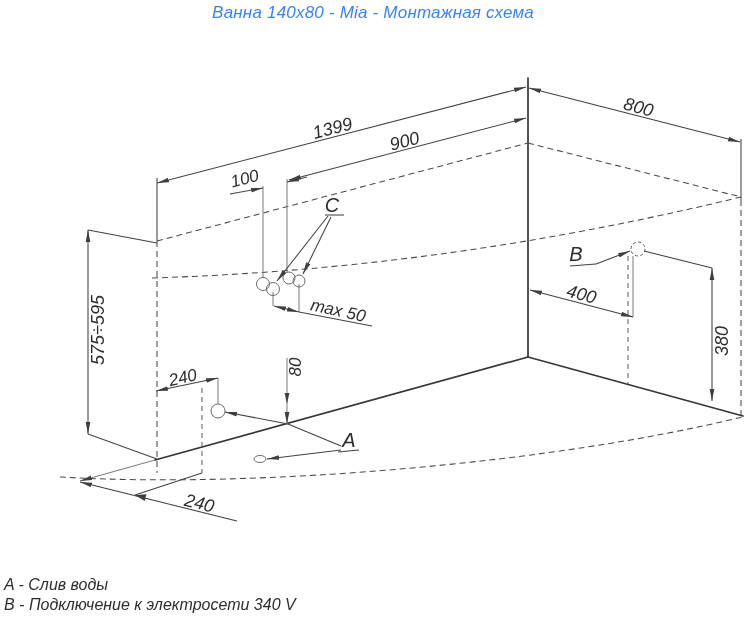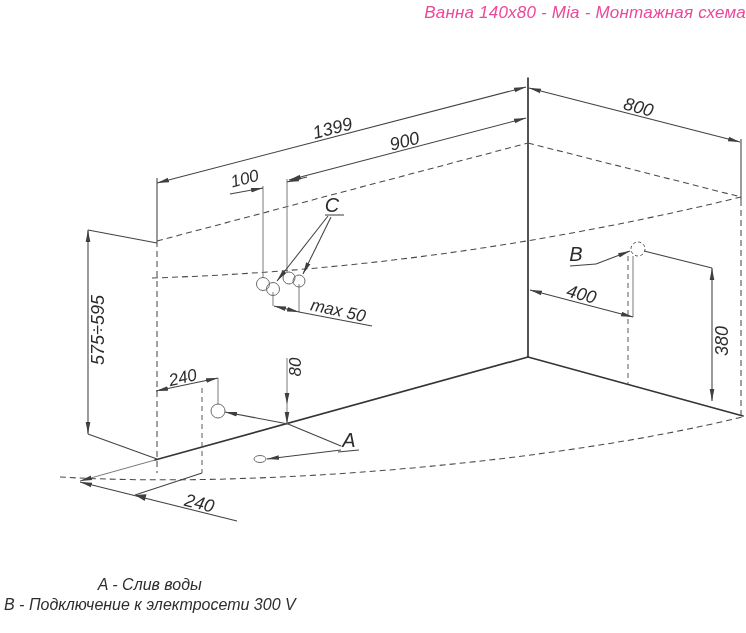--- a/index.html
+++ b/index.html
@@ -1,21 +1,21 @@
 <!DOCTYPE html>
 <html><head>
 <meta charset="utf-8">
 <style>
   html,body{margin:0;padding:0;background:#fff;}
   .page{position:relative;width:746px;height:633px;background:#ffffff;overflow:hidden;
         font-family:"Liberation Sans",sans-serif;}
-  .title{position:absolute;top:3px;left:0;width:100%;text-align:right;
-         font-style:italic;font-size:17px;color:#ec4899;letter-spacing:.2px;}
+  .title{position:absolute;top:3px;left:0;width:100%;text-align:center;
+         font-style:italic;font-size:17px;color:#3b82f6;letter-spacing:.2px;}
   .legend{position:absolute;left:4px;top:575px;font-style:italic;font-size:16px;
-          color:#2e2e2e;line-height:19.5px;text-align:center;}
+          color:#2e2e2e;line-height:19.5px;}
   svg{position:absolute;left:0;top:0;}
   .wall{stroke:#353535;stroke-width:1.7;fill:none;stroke-linecap:round;}
   .ln{stroke:#424242;stroke-width:1.05;fill:none;}
   .thin{stroke:#7a7a7a;stroke-width:1;fill:none;}
   .dash{stroke:#4a4a4a;stroke-width:1.05;fill:none;stroke-dasharray:6 4;}
   .dashlt{stroke:#5a5a5a;stroke-width:1;fill:none;stroke-dasharray:5 4;}
   .circ{stroke:#6b6b6b;stroke-width:1;fill:none;}
   .circd{stroke:#565656;stroke-width:1;fill:none;stroke-dasharray:3 2.5;}
   .dimtxt{font-family:"Liberation Sans",sans-serif;font-style:italic;font-size:18px;
           fill:#2c2c2c;text-anchor:middle;}
@@ -135,16 +135,16 @@
       <text class="dimtxt" transform="translate(580,300) rotate(14.5)">400</text>
       <text class="dimtxt" transform="translate(728,341) rotate(-90)">380</text>
       <text class="dimtxt mark" x="332" y="212">C</text>
       <text class="dimtxt mark" x="576" y="261">B</text>
       <text class="dimtxt mark" x="349" y="447">A</text>
     </g>
   </svg>
 
   <div class="legend">
     <div>A - Слив воды</div>
-    <div>B - Подключение к электросети 300 V</div>
+    <div>B - Подключение к электросети 340 V</div>
   </div>
 
 </div>
 
 </body></html>

